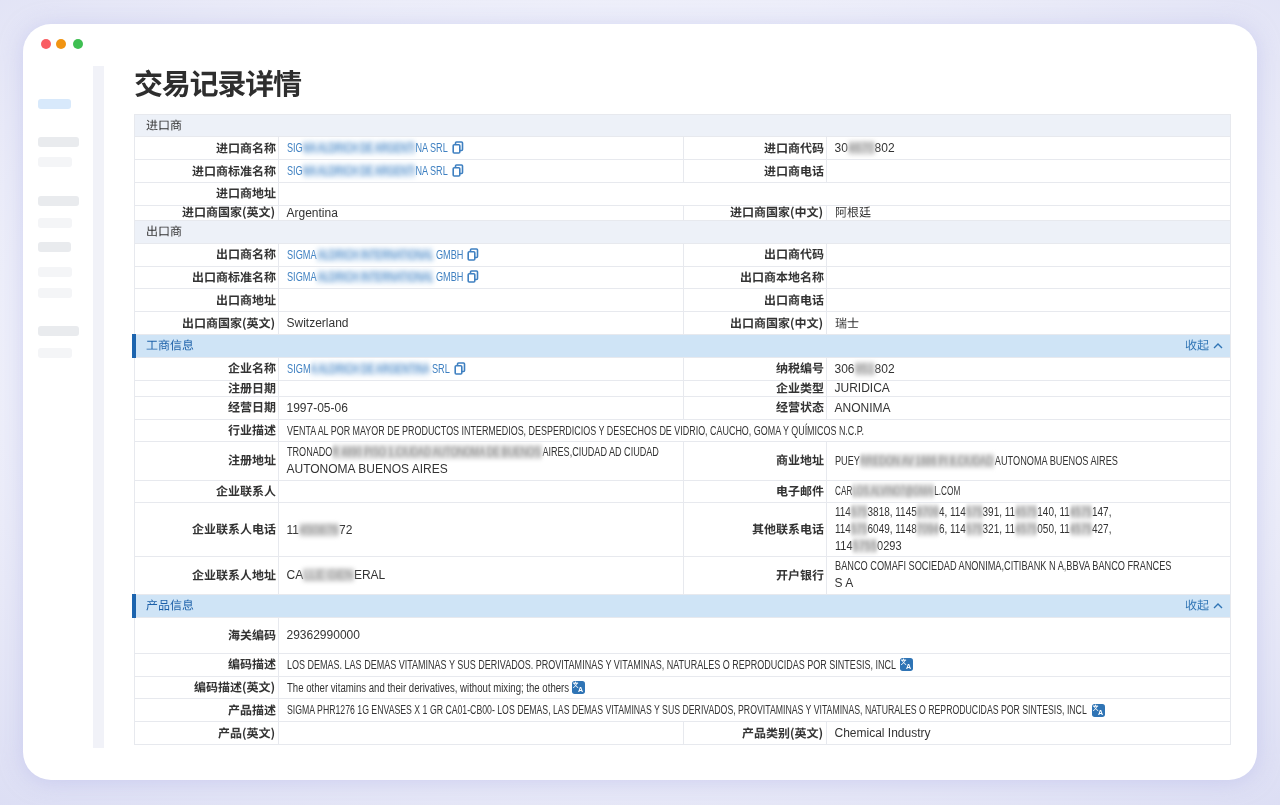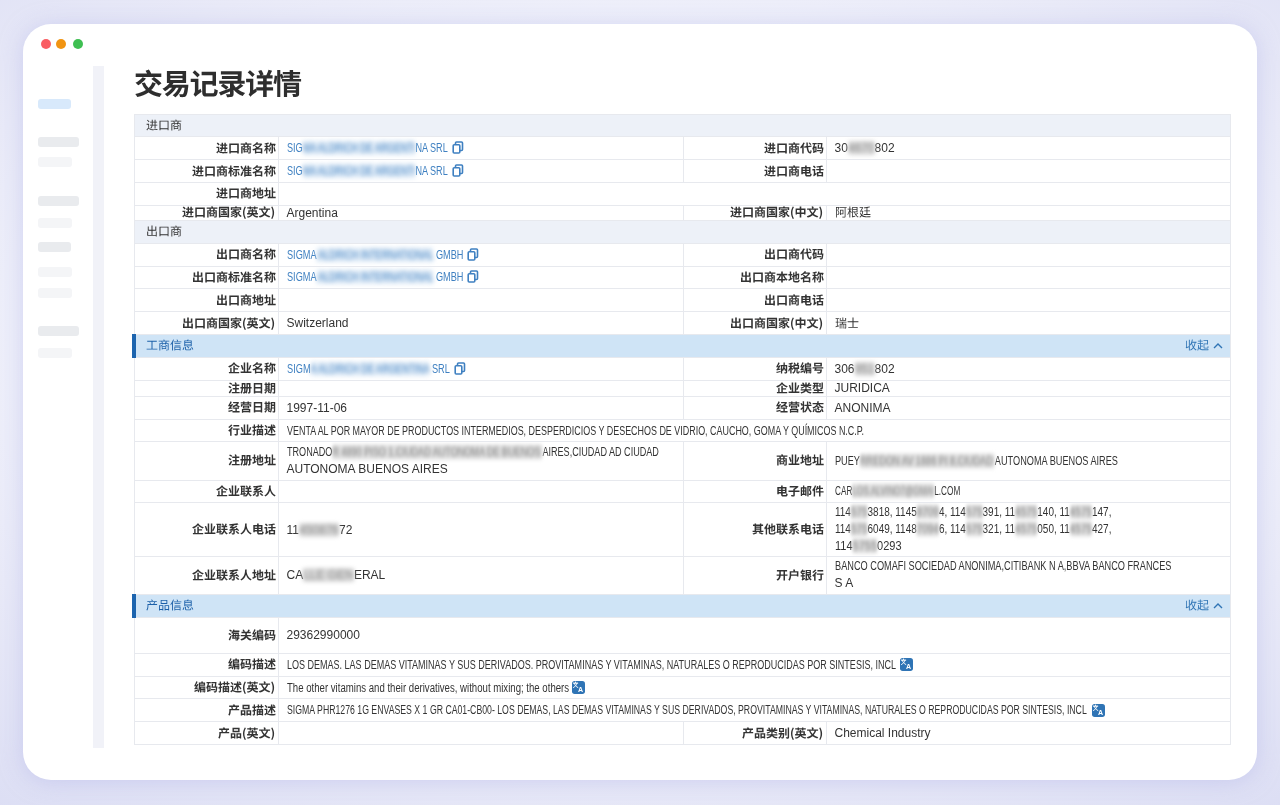--- a/index.html
+++ b/index.html
@@ -205,21 +205,21 @@
   <td class="v"></td>
   <td class="l"><svg class="cjk" width="48" height="13" viewBox="0 0 48 13" style="vertical-align:-2.4px">
             <path fill="currentColor" d="M2.2 5.8V10H0.9V11.3H11.2V10H6.8V7.6H10.1V6.3H6.8V3.8H5.3V10H3.6V5.8ZM5.8 0.3C4.6 2.1 2.4 3.5 0.2 4.3C0.6 4.7 1 5.2 1.2 5.6C3 4.8 4.7 3.6 6 2.2C7.6 4 9.2 4.8 10.9 5.6C11.1 5.1 11.5 4.6 11.8 4.3C10.1 3.7 8.4 2.9 6.8 1.2L7.1 0.9Z M12.8 3.3C13.3 4.8 14 6.7 14.2 7.9L15.6 7.3C15.3 6.2 14.7 4.3 14.1 2.9ZM22 2.9C21.6 4.3 20.9 6 20.3 7.2V0.5H18.8V9.6H17.2V0.5H15.7V9.6H12.6V11.1H23.4V9.6H20.3V7.4L21.4 7.9C22 6.8 22.8 5.1 23.3 3.5Z M25.9 1.1C26.3 1.5 26.8 2.1 27 2.6H24.8V3.9H28.2C27.2 4.7 25.8 5.3 24.5 5.6C24.8 5.9 25.2 6.4 25.4 6.8C26.8 6.3 28.2 5.6 29.3 4.6V6.1H30.7V4.8C32.1 5.5 33.7 6.3 34.6 6.8L35.3 5.6C34.5 5.1 33 4.5 31.6 3.9H35.3V2.6H32.9C33.3 2.2 33.8 1.6 34.2 0.9L32.7 0.5C32.4 1.1 32 1.8 31.6 2.3L32.5 2.6H30.7V0.4H29.3V2.6H27.6L28.4 2.2C28.2 1.7 27.7 1 27.2 0.6ZM29.2 6.3C29.2 6.7 29.1 7 29.1 7.3H24.7V8.6H28.5C27.9 9.4 26.7 10 24.4 10.3C24.6 10.6 25 11.2 25.1 11.6C27.9 11.2 29.3 10.3 30 9.1C31 10.5 32.5 11.3 34.8 11.6C35 11.2 35.4 10.6 35.7 10.3C33.6 10.1 32.2 9.6 31.3 8.6H35.4V7.3H30.6C30.7 7 30.7 6.6 30.7 6.3Z M43.3 1.1V5.1H44.7V1.1ZM45.5 0.5V5.6C45.5 5.8 45.5 5.8 45.3 5.8C45.1 5.8 44.5 5.8 44 5.8C44.2 6.2 44.4 6.7 44.4 7.1C45.3 7.1 45.9 7.1 46.3 6.9C46.8 6.6 46.9 6.3 46.9 5.7V0.5ZM40.4 2.1V3.3H39.3V2.1ZM37.8 7.6V9H41.3V9.9H36.6V11.2H47.4V9.9H42.7V9H46.2V7.6H42.7V6.7H41.7V4.6H42.8V3.3H41.7V2.1H42.6V0.8H37.1V2.1H38V3.3H36.7V4.6H37.9C37.7 5.2 37.3 5.8 36.4 6.2C36.7 6.4 37.2 6.9 37.4 7.2C38.6 6.6 39.1 5.6 39.3 4.6H40.4V6.9H41.3V7.6Z"></path>
           </svg></td>
   <td class="v">JURIDICA</td>
 </tr>
 <tr style="height:22.85px">
   <td class="l"><svg class="cjk" width="48" height="13" viewBox="0 0 48 13" style="vertical-align:-2.4px">
             <path fill="currentColor" d="M0.4 9.6 0.6 11.1C1.8 10.8 3.3 10.4 4.6 10L4.5 8.7C3 9.1 1.4 9.4 0.4 9.6ZM0.7 5.6C0.9 5.5 1.2 5.4 2.3 5.3C1.9 5.8 1.5 6.2 1.3 6.4C0.9 6.9 0.6 7.1 0.3 7.2C0.5 7.6 0.7 8.2 0.8 8.5C1.1 8.3 1.6 8.2 4.6 7.6C4.6 7.3 4.6 6.7 4.6 6.4L2.8 6.7C3.7 5.7 4.5 4.7 5.1 3.6L3.9 2.8C3.7 3.2 3.4 3.6 3.2 4L2 4.1C2.7 3.2 3.4 2 3.8 0.9L2.5 0.3C2 1.7 1.2 3.2 0.9 3.6C0.7 3.9 0.5 4.2 0.2 4.3C0.4 4.6 0.6 5.3 0.7 5.6ZM5.1 1V2.3H8.9C7.8 3.6 6.1 4.6 4.3 5.1C4.6 5.4 5 6 5.1 6.4C6.2 6 7.2 5.5 8.1 4.9C9.1 5.4 10.3 6 10.9 6.4L11.8 5.2C11.2 4.9 10.2 4.4 9.2 4C10 3.3 10.6 2.4 11.1 1.4L10.1 0.9L9.8 1ZM5.2 6.5V7.8H7.4V10H4.5V11.4H11.6V10H8.8V7.8H11V6.5Z M16.2 5.8H19.8V6.5H16.2ZM14.9 4.9V7.5H21.2V4.9ZM12.9 3.3V5.8H14.2V4.4H21.8V5.8H23.2V3.3ZM13.9 7.9V11.7H15.2V11.3H20.8V11.6H22.3V7.9ZM15.2 10.1V9.2H20.8V10.1ZM19.5 0.4V1.2H16.5V0.4H15V1.2H12.7V2.5H15V3H16.5V2.5H19.5V3H20.9V2.5H23.4V1.2H20.9V0.4Z M27.3 6.5H32.7V9.3H27.3ZM27.3 5.1V2.5H32.7V5.1ZM25.8 1.1V11.5H27.3V10.7H32.7V11.5H34.2V1.1Z M37.8 8.9C37.5 9.6 36.9 10.3 36.3 10.8C36.6 11 37.2 11.4 37.4 11.7C38.1 11.1 38.8 10.1 39.2 9.3ZM45.9 2.2V3.6H44.1V2.2ZM39.6 9.4C40.1 10 40.7 10.7 40.9 11.2L41.9 10.7L41.8 10.8C42.1 11 42.7 11.4 42.9 11.7C43.6 10.6 43.9 9.1 44 7.6H45.9V10C45.9 10.2 45.8 10.3 45.6 10.3C45.4 10.3 44.9 10.3 44.4 10.2C44.5 10.6 44.7 11.2 44.8 11.6C45.7 11.6 46.3 11.6 46.7 11.4C47.1 11.1 47.2 10.8 47.2 10V0.9H42.8V5.3C42.8 6.9 42.7 8.9 42 10.4C41.7 9.9 41.2 9.3 40.7 8.8ZM45.9 4.9V6.4H44.1L44.1 5.3V4.9ZM40.2 0.5V1.8H38.7V0.5H37.4V1.8H36.5V3H37.4V7.5H36.4V8.8H42.3V7.5H41.6V3H42.4V1.8H41.6V0.5ZM38.7 3H40.2V3.7H38.7ZM38.7 4.8H40.2V5.6H38.7ZM38.7 6.7H40.2V7.5H38.7Z"></path>
           </svg></td>
-  <td class="v">1997-11-06</td>
+  <td class="v">1997-05-06</td>
   <td class="l"><svg class="cjk" width="48" height="13" viewBox="0 0 48 13" style="vertical-align:-2.4px">
             <path fill="currentColor" d="M0.4 9.6 0.6 11.1C1.8 10.8 3.3 10.4 4.6 10L4.5 8.7C3 9.1 1.4 9.4 0.4 9.6ZM0.7 5.6C0.9 5.5 1.2 5.4 2.3 5.3C1.9 5.8 1.5 6.2 1.3 6.4C0.9 6.9 0.6 7.1 0.3 7.2C0.5 7.6 0.7 8.2 0.8 8.5C1.1 8.3 1.6 8.2 4.6 7.6C4.6 7.3 4.6 6.7 4.6 6.4L2.8 6.7C3.7 5.7 4.5 4.7 5.1 3.6L3.9 2.8C3.7 3.2 3.4 3.6 3.2 4L2 4.1C2.7 3.2 3.4 2 3.8 0.9L2.5 0.3C2 1.7 1.2 3.2 0.9 3.6C0.7 3.9 0.5 4.2 0.2 4.3C0.4 4.6 0.6 5.3 0.7 5.6ZM5.1 1V2.3H8.9C7.8 3.6 6.1 4.6 4.3 5.1C4.6 5.4 5 6 5.1 6.4C6.2 6 7.2 5.5 8.1 4.9C9.1 5.4 10.3 6 10.9 6.4L11.8 5.2C11.2 4.9 10.2 4.4 9.2 4C10 3.3 10.6 2.4 11.1 1.4L10.1 0.9L9.8 1ZM5.2 6.5V7.8H7.4V10H4.5V11.4H11.6V10H8.8V7.8H11V6.5Z M16.2 5.8H19.8V6.5H16.2ZM14.9 4.9V7.5H21.2V4.9ZM12.9 3.3V5.8H14.2V4.4H21.8V5.8H23.2V3.3ZM13.9 7.9V11.7H15.2V11.3H20.8V11.6H22.3V7.9ZM15.2 10.1V9.2H20.8V10.1ZM19.5 0.4V1.2H16.5V0.4H15V1.2H12.7V2.5H15V3H16.5V2.5H19.5V3H20.9V2.5H23.4V1.2H20.9V0.4Z M32.8 1.2C33.3 1.9 33.9 2.8 34.1 3.4L35.3 2.7C35 2.1 34.4 1.2 33.9 0.6ZM24.3 7.9 25.1 9.1C25.6 8.7 26.1 8.2 26.7 7.7V11.6H28.1V10.8C28.5 11.1 28.8 11.4 29.1 11.6C30.6 10.3 31.4 8.8 31.8 7.3C32.5 9.1 33.4 10.6 34.8 11.6C35 11.2 35.5 10.7 35.8 10.4C34.1 9.4 33.1 7.4 32.5 5.1H35.5V3.7H32.3V3.5V0.4H30.9V3.5V3.7H28.4V5.1H30.8C30.6 6.9 30 8.9 28.1 10.5V0.3H26.7V3.6C26.4 3.1 25.9 2.4 25.5 1.9L24.4 2.5C24.9 3.3 25.5 4.3 25.7 4.9L26.7 4.3V6C25.8 6.7 24.9 7.5 24.3 7.9Z M40.5 5.9C41.2 6.3 42.1 6.9 42.5 7.3L43.8 6.5C43.3 6 42.4 5.5 41.7 5.1ZM39.2 7.6V9.7C39.2 11 39.6 11.4 41.3 11.4C41.6 11.4 43.2 11.4 43.6 11.4C44.9 11.4 45.4 11 45.5 9.2C45.1 9.1 44.5 8.9 44.2 8.7C44.2 9.9 44.1 10.1 43.5 10.1C43.1 10.1 41.7 10.1 41.4 10.1C40.7 10.1 40.6 10.1 40.6 9.7V7.6ZM40.8 7.5C41.5 8.1 42.2 9 42.5 9.6L43.7 8.8C43.4 8.2 42.6 7.4 42 6.8ZM44.9 7.8C45.4 8.9 46 10.3 46.2 11.1L47.6 10.7C47.4 9.8 46.7 8.4 46.2 7.4ZM37.6 7.5C37.4 8.6 37 9.8 36.5 10.6L37.8 11.2C38.3 10.4 38.6 9 38.9 8ZM41.3 0.2C41.3 0.8 41.2 1.4 41.1 1.9H36.6V3.2H40.7C40.1 4.5 39 5.6 36.4 6.2C36.7 6.5 37.1 7.1 37.2 7.4C40.2 6.6 41.5 5.1 42.2 3.4C43.1 5.4 44.5 6.6 46.8 7.3C47 6.9 47.4 6.3 47.7 6C45.8 5.5 44.5 4.6 43.6 3.2H47.5V1.9H42.6C42.7 1.4 42.7 0.8 42.8 0.2Z"></path>
           </svg></td>
   <td class="v">ANONIMA</td>
 </tr>
 <tr style="height:22.85px">
   <td class="l"><svg class="cjk" width="48" height="13" viewBox="0 0 48 13" style="vertical-align:-2.4px">
             <path fill="currentColor" d="M5.4 1V2.4H11.2V1ZM3 0.4C2.5 1.2 1.3 2.3 0.3 2.9C0.6 3.2 0.9 3.8 1.1 4.1C2.3 3.3 3.6 2.1 4.4 0.9ZM4.8 4.4V5.7H8.4V9.9C8.4 10.1 8.3 10.2 8.1 10.2C7.9 10.2 7.1 10.2 6.4 10.1C6.6 10.6 6.8 11.2 6.9 11.6C7.9 11.6 8.7 11.6 9.2 11.4C9.7 11.1 9.9 10.7 9.9 10V5.7H11.5V4.4ZM3.5 3C2.7 4.3 1.4 5.7 0.2 6.6C0.5 6.9 1 7.5 1.2 7.8C1.5 7.6 1.8 7.3 2.1 6.9V11.7H3.6V5.3C4.1 4.7 4.5 4.1 4.9 3.5Z M12.8 3.3C13.3 4.8 14 6.7 14.2 7.9L15.6 7.3C15.3 6.2 14.7 4.3 14.1 2.9ZM22 2.9C21.6 4.3 20.9 6 20.3 7.2V0.5H18.8V9.6H17.2V0.5H15.7V9.6H12.6V11.1H23.4V9.6H20.3V7.4L21.4 7.9C22 6.8 22.8 5.1 23.3 3.5Z M32.7 0.4V1.9H31.1V0.4H29.7V1.9H28.3V3.2H29.7V4.6H31.1V3.2H32.7V4.6H34.1V3.2H35.5V1.9H34.1V0.4ZM30 8.6H31.2V9.7H30ZM30 7.3V6.2H31.2V7.3ZM33.8 8.6V9.7H32.5V8.6ZM33.8 7.3H32.5V6.2H33.8ZM28.7 5V11.6H30V11H33.8V11.5H35.1V5ZM25.7 0.4V2.6H24.4V4H25.7V6.1L24.3 6.5L24.6 7.8L25.7 7.5V9.9C25.7 10.1 25.6 10.2 25.5 10.2C25.3 10.2 24.9 10.2 24.5 10.2C24.7 10.5 24.8 11.1 24.9 11.5C25.6 11.5 26.2 11.4 26.5 11.2C26.9 11 27 10.6 27 10V7.1L28.2 6.8L28 5.5L27 5.8V4H28.1V2.6H27V0.4Z M36.6 1.5C37.2 2.2 37.9 3.2 38.3 3.9L39.5 3.1C39.1 2.5 38.3 1.5 37.7 0.9ZM42.9 0.5V2.5H39.8V3.9H42.2C41.6 5.5 40.7 7 39.6 7.9C39.9 8.1 40.4 8.6 40.6 8.9C41.5 8.1 42.3 6.9 42.9 5.5V9.6H44.4V5.5C45.2 6.5 46 7.6 46.4 8.4L47.5 7.6C47 6.6 45.7 5.1 44.6 3.9H47.4V2.5H46.1L47.1 1.9C46.8 1.5 46.2 0.9 45.8 0.4L44.7 1.1C45.1 1.5 45.6 2.1 45.9 2.5H44.4V0.5ZM39.3 4.7H36.5V6H38V9.1C37.4 9.3 36.8 9.8 36.3 10.3L37.2 11.5C37.7 10.9 38.3 10.2 38.8 10.2C39.1 10.2 39.5 10.5 40 10.8C40.9 11.2 42 11.4 43.4 11.4C44.6 11.4 46.5 11.3 47.3 11.2C47.3 10.8 47.5 10.2 47.7 9.8C46.5 10 44.7 10.1 43.5 10.1C42.2 10.1 41.1 10 40.3 9.6C39.9 9.4 39.6 9.2 39.3 9.1Z"></path>
           </svg></td>
   <td class="v" colspan="3"><span class="sq" id="sq1">VENTA AL POR MAYOR DE PRODUCTOS INTERMEDIOS, DESPERDICIOS Y DESECHOS DE VIDRIO, CAUCHO, GOMA Y QUÍMICOS N.C.P.</span></td>

